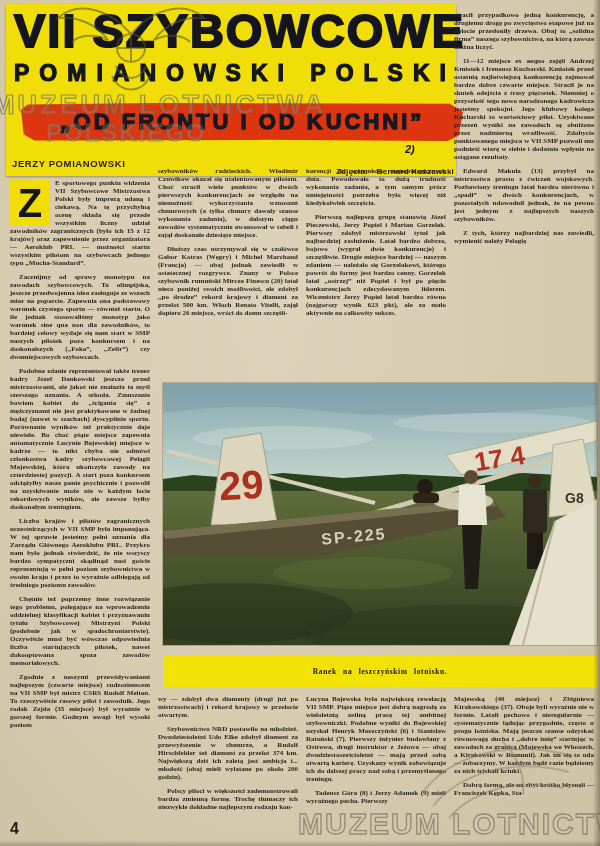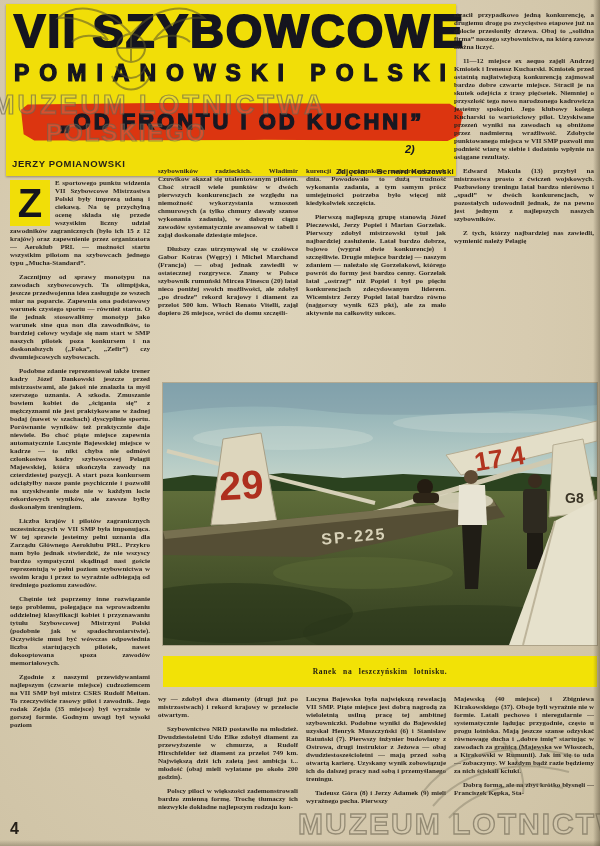--- a/index.html
+++ b/index.html
@@ -184,21 +184,21 @@
       <path d="M392 138 L360 262" stroke="#bdb49a" stroke-width="2"></path>
     </svg>
   </div>
 
   <div class="caption-strip">
     <span class="caption-text">Ranek na leszczyńskim lotnisku.</span>
   </div>
 
   <div class="col col2b">
     <p class="noindent">wy — zdobył dwa diamenty (drugi już po mistrzostwach) i rekord krajowy w przelocie otwartym.</p>
-    <p>Szybownictwo NRD postawiło na młodzież. Dwudziestoletni Udo Elke zdobył diament za przewyższenie w chmurze, a Rudolf Hirschfelder też diament za przelot 749 km. Największą dziś ich zaletą jest ambicja i... młodość (obaj mieli wylatane po około 200 godzin).</p>
+    <p>Szybownictwo NRD postawiło na młodzież. Dwudziestoletni Udo Elke zdobył diament za przewyższenie w chmurze, a Rudolf Hirschfelder też diament za przelot 374 km. Największą dziś ich zaletą jest ambicja i... młodość (obaj mieli wylatane po około 200 godzin).</p>
     <p>Polscy piloci w większości zademonstrowali bardzo zmienną formę. Trochę tłumaczy ich niezwykle dokładne najlepszym rodzaju kon-</p>
   </div>
   <div class="col col3b">
     <p class="noindent">Lucyna Bajewska była największą rewelacją VII SMP. Piąte miejsce jest dobrą nagrodą za wieloletnią usilną pracę tej ambitnej szybowniczki. Podobne wyniki do Bajewskiej uzyskał Henryk Muszczyński (6) i Stanisław Ratuński (7). Pierwszy inżynier budowlany z Ostrowa, drugi instruktor z Jeżowa — obaj dwudziestosześcioletni — mają przed sobą otwartą karierę. Uzyskany wynik zobowiązuje ich do dalszej pracy nad sobą i przemyślanego treningu.</p>
     <p>Tadeusz Góra (8) i Jerzy Adamek (9) mieli wyraźnego pecha. Pierwszy</p>
   </div>
   <div class="col col4b">
     <p class="noindent">Majewską (40 miejsce) i Zbigniewa Kirakowskiego (37). Oboje byli wyraźnie nie w formie. Latali pechowo i nieregularnie — systematycznie lądując przygodnie, często u progu lotniska. Mają jeszcze szanse odzyskać równowagę ducha i „dobre imię” startując w zawodach za granicą (Majewska we Włoszech, a Kirakowski w Rumunii). Jak im się to uda — zobaczymy. W każdym bądź razie będziemy za nich ściskali kciuki.</p>
     <p>Dobrą formą, ale na zbyt krótko błysnęli — Franciszek Kępka, Sta-</p>
   </div>

